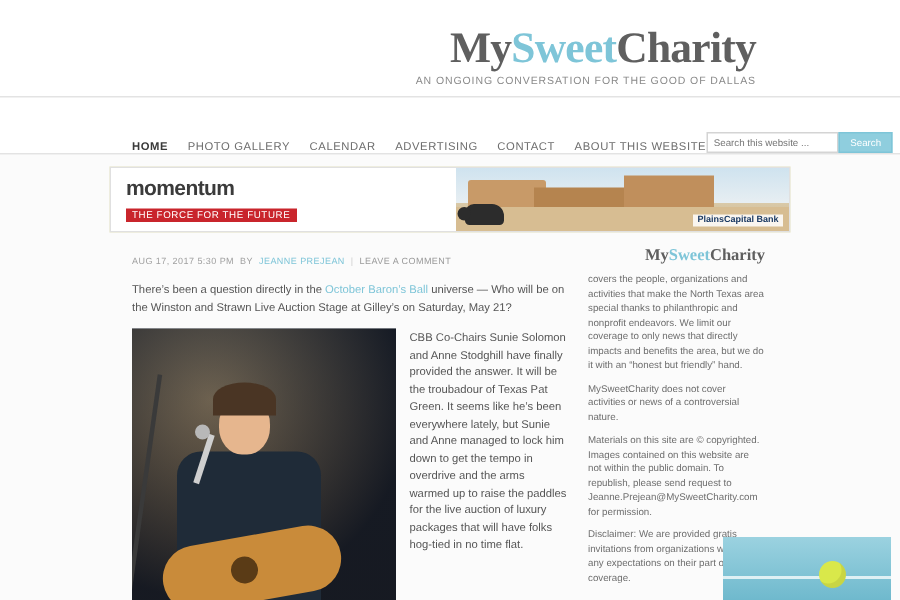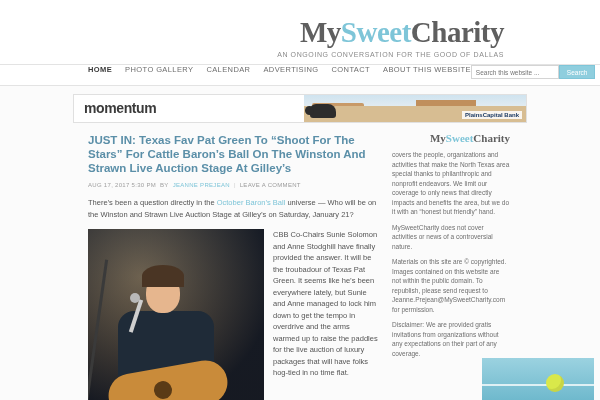--- a/index.html
+++ b/index.html
@@ -39,23 +39,23 @@
     margin-top: 4px;
     font-size: 7px;
     color: #8a8a8a;
     letter-spacing: 0.6px;
     text-transform: uppercase;
   }
   
   .nav-bar {
     border-top: 1px solid #e3e3e3;
     border-bottom: 1px solid #e3e3e3;
-    height: 22px;
-    display: flex;
-    align-items: flex-start;
+    height: 39px;
+    display: flex;
+    align-items: flex-end;
     padding: 0 96px 0 88px;
     background: #fff;
     position: relative;
   }
   .nav-items {
     display: flex;
     align-items: center;
     gap: 13px;
     flex: 1;
   }
@@ -94,21 +94,21 @@
     font-family: "Liberation Sans", sans-serif;
   }
   
   .banner-row {
     padding: 8px 0 10px 0;
     display: flex;
     justify-content: center;
     background: #fbfbfb;
   }
   .banner {
-    width: 454px; height: 29px;
+    width: 454px; height: 44px;
     display: flex;
     border: 1px solid #e0e0e0;
     overflow: hidden;
     background: #fef9c3;
     cursor: pointer;
   }
   .banner-left {
     width: 230px;
     background: #ffffff;
     padding: 6px 0 0 10px;
@@ -377,31 +377,30 @@
         <div class="ground"></div>
         <div class="bison"></div>
         <div class="bank-badge">PlainsCapital Bank</div>
       </div>
     </div>
   </div>
 
   <div class="content">
 
     <div class="article">
-      <h1>JUST IN: Texas Fav Pat Green To “Shoot For The Stars” For Cattle Baron’s Ball On The Winston And Strawn Live Auction Stage At Gilley’s</h1>
 
       <div class="byline">
         <span>AUG 17, 2017 5:30 PM</span>
         <span>BY</span>
         <span class="author">JEANNE PREJEAN</span>
         <span class="sep">|</span>
         <span class="comment">LEAVE A COMMENT</span>
       </div>
 
-      <p><span>There’s been a question directly in the </span><a href="#">October Baron’s Ball</a><span> universe — Who will be on the Winston and Strawn Live Auction Stage at Gilley’s on Saturday, January 21?</span></p>
+      <p><span>There’s been a question directly in the </span><a href="#">October Baron’s Ball</a><span> universe — Who will be on the Winston and Strawn Live Auction Stage at Gilley’s on Saturday, May 21?</span></p>
 
       <div class="body-flow">
         <div class="photo">
           <div class="bg-glow"></div>
           <div class="stand"></div>
           <div class="singer-body"></div>
           <div class="singer-head"></div>
           <div class="singer-hair"></div>
           <div class="guitar"></div>
           <div class="guitar-hole"></div>

